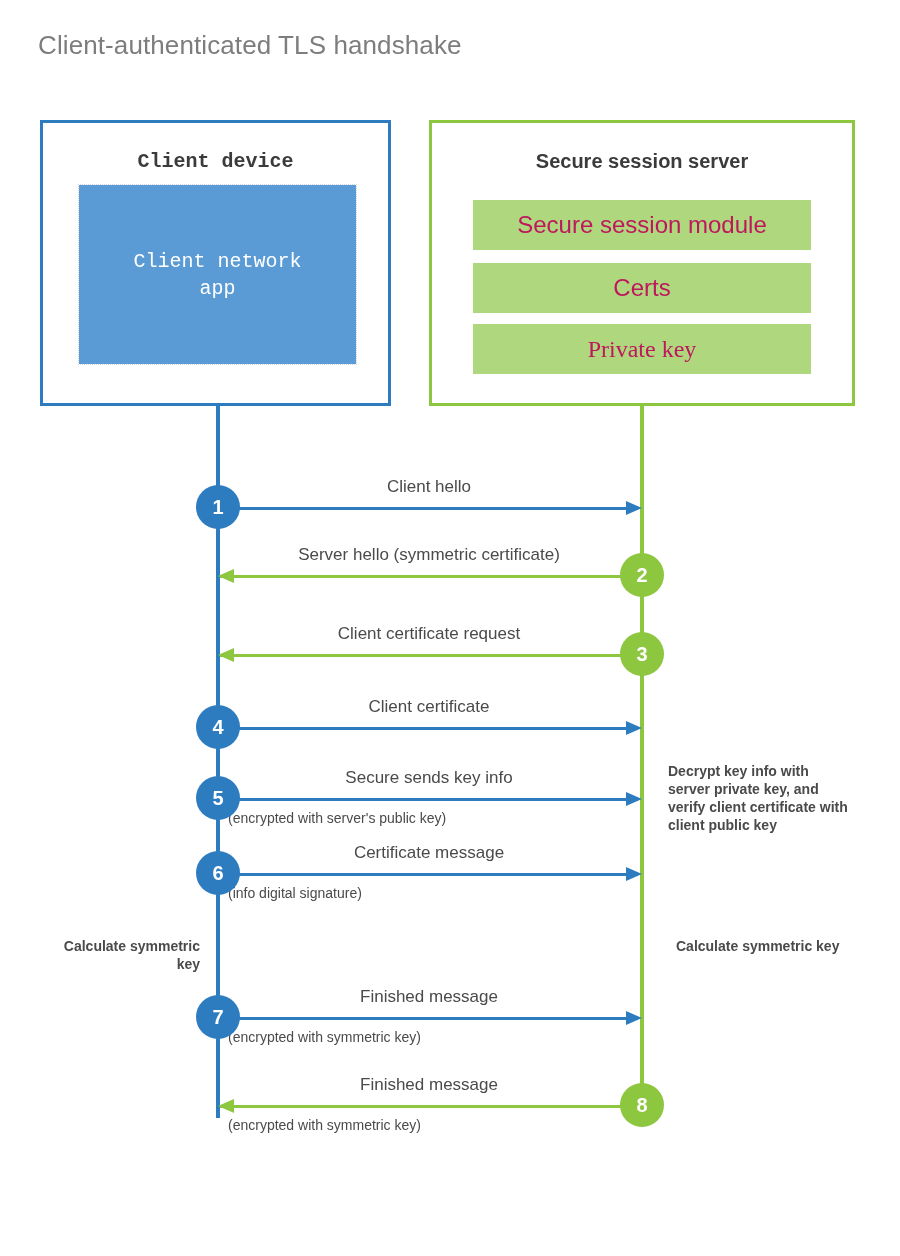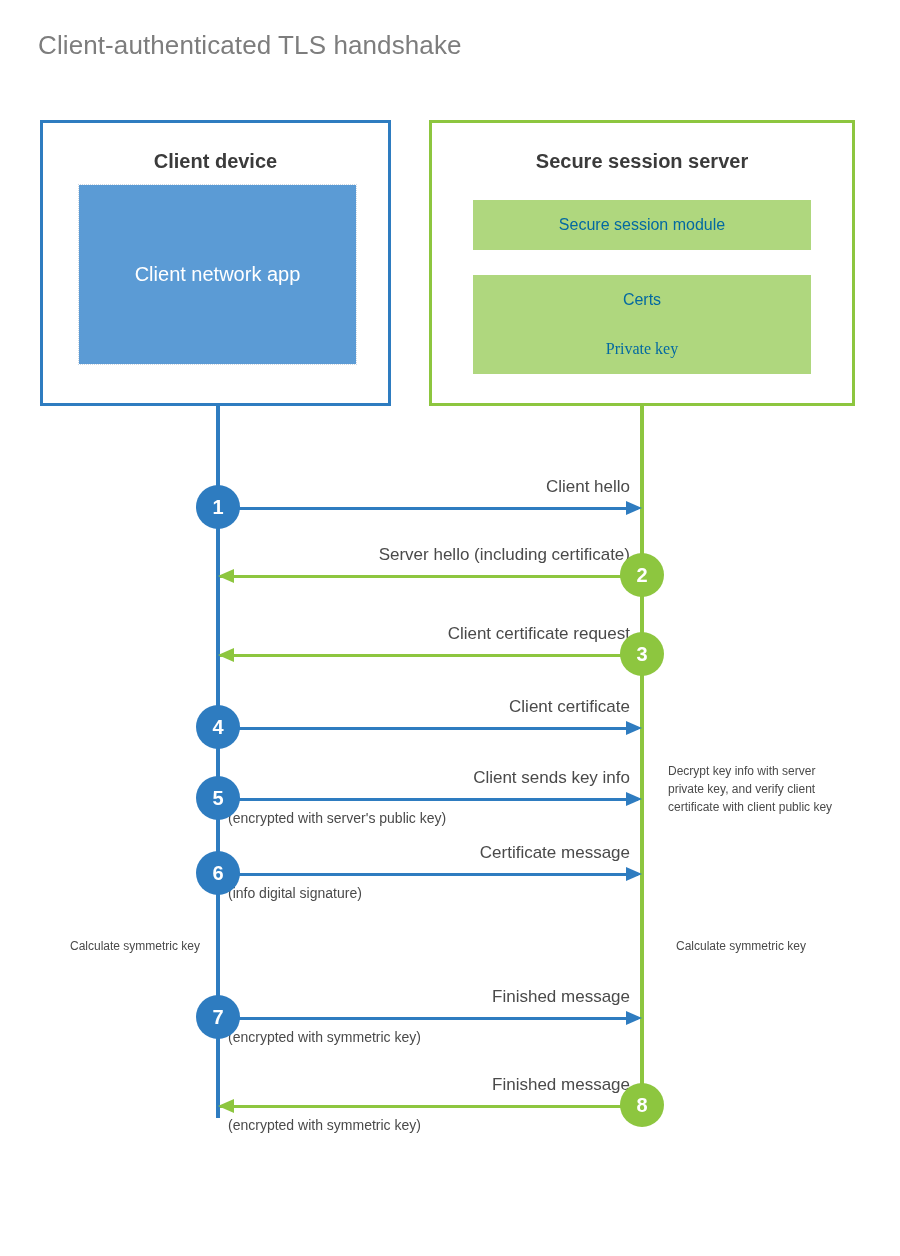--- a/index.html
+++ b/index.html
@@ -37,20 +37,21 @@
     position: absolute;
     background: #ffffff;
     box-sizing: border-box;
   }
   #client-box {
     left: 40px;
     top: 120px;
     width: 351px;
     height: 286px;
     border: 3px solid #2E7CC0;
+    font-family: Liberation Mono, monospace;
   }
   #server-box {
     left: 429px;
     top: 120px;
     width: 426px;
     height: 286px;
     border: 3px solid #8DC63F;
   }
   .entity-title {
     position: absolute;
@@ -89,25 +90,25 @@
     position: absolute;
     left: 41px;
     width: 338px;
     height: 50px;
     background: #AFD77E;
     display: flex;
     align-items: center;
     justify-content: center;
   }
   .server-bar-label {
-    color: #0369a1;
-    font-size: 16px;
+    color: #be185d;
+    font-size: 24px;
   }
   #server-bar-0 { top: 77px; }
-  #server-bar-1 { top: 140px; margin-top: 12px; }
+  #server-bar-1 { top: 140px; }
   #server-bar-2 { top: 201px; font-family: Liberation Serif, serif; }
 
   
   .lifeline {
     position: absolute;
     width: 4px;
   }
   #client-lifeline {
     left: 216px;
     top: 406px;
@@ -149,21 +150,21 @@
   .msg.to-client .arrow-line { left: 220px; width: 422px; background: #8DC63F; }
   .msg.to-client .arrow-head {
     left: 218px;
     border-right: 16px solid #8DC63F;
   }
 
   .msg-label {
     position: absolute;
     left: 228px;
     width: 402px;
-    text-align: right;
+    text-align: center;
     font-size: 17px;
     color: #4a4a4a;
     top: -30px;
     white-space: nowrap;
   }
   .msg-sublabel {
     position: absolute;
     left: 228px;
     width: 402px;
     text-align: left;
@@ -192,23 +193,24 @@
     background: #2E7CC0;
   }
   .step-badge.server-side {
     left: 620px;
     background: #8DC63F;
   }
 
   
   .annotation {
     position: absolute;
-    font-size: 12px;
+    font-size: 14px;
     line-height: 18px;
     color: #4a4a4a;
+    font-weight: bold;
   }
   #annotation-decrypt {
     left: 668px;
     top: 762px;
     width: 180px;
     text-align: left;
   }
   #annotation-client-symmetric {
     left: 40px;
     top: 937px;
@@ -255,39 +257,39 @@
   <div id="messages-layer">
       <div class="msg to-server" style="top: 507px;">
         <div class="arrow-line"></div>
         <div class="arrow-head"></div>
         <div class="msg-label">Client hello</div>
         <div class="step-badge client-side">1</div>
       </div>
       <div class="msg to-client" style="top: 575px;">
         <div class="arrow-line"></div>
         <div class="arrow-head"></div>
-        <div class="msg-label">Server hello (including certificate)</div>
+        <div class="msg-label">Server hello (symmetric certificate)</div>
         <div class="step-badge server-side">2</div>
       </div>
       <div class="msg to-client" style="top: 654px;">
         <div class="arrow-line"></div>
         <div class="arrow-head"></div>
         <div class="msg-label">Client certificate request</div>
         <div class="step-badge server-side">3</div>
       </div>
       <div class="msg to-server" style="top: 727px;">
         <div class="arrow-line"></div>
         <div class="arrow-head"></div>
         <div class="msg-label">Client certificate</div>
         <div class="step-badge client-side">4</div>
       </div>
       <div class="msg to-server" style="top: 798px;">
         <div class="arrow-line"></div>
         <div class="arrow-head"></div>
-        <div class="msg-label">Client sends key info</div>
+        <div class="msg-label">Secure sends key info</div>
         <div class="msg-sublabel">(encrypted with server's public key)</div>
         <div class="step-badge client-side">5</div>
       </div>
       <div class="msg to-server" style="top: 873px;">
         <div class="arrow-line"></div>
         <div class="arrow-head"></div>
         <div class="msg-label">Certificate message</div>
         <div class="msg-sublabel">(info digital signature)</div>
         <div class="step-badge client-side">6</div>
       </div>

